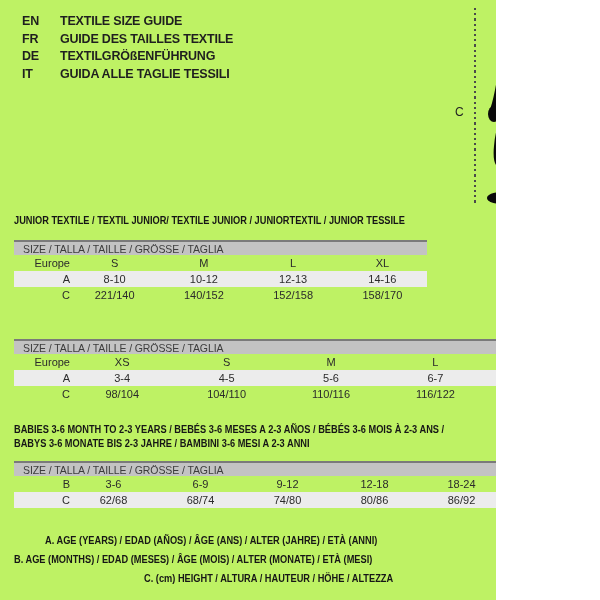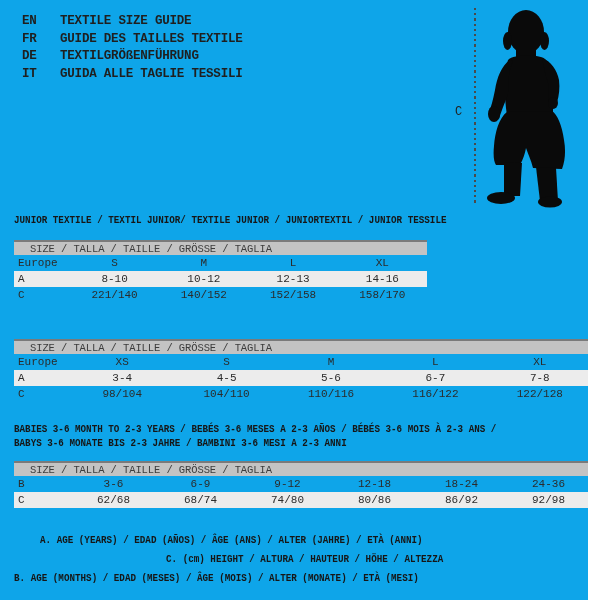--- a/index.html
+++ b/index.html
@@ -1,18 +1,18 @@
 <!DOCTYPE html>
 <html><head>
 <meta charset="utf-8">
 <style>
   html,body{margin:0;padding:0;background:#fff;}
   #canvas{
-    position:relative;width:588px;height:600px;background:#0ea5e9;
-    font-family:Liberation Mono, monospace;color:#1f1f1f;overflow:hidden;
+    position:relative;width:496px;height:600px;background:#bef264;
+    font-family:Liberation Sans, sans-serif;color:#1f1f1f;overflow:hidden;
   }
   
   .lang-block{position:absolute;left:22px;top:13px;}
   .lang-row{display:flex;line-height:17.6px;font-size:12.5px;font-weight:bold;letter-spacing:-0.2px;}
   .lang-code{width:38px;flex:0 0 38px;}
   .lang-title{white-space:nowrap;}
   
   .dotted-line{
     position:absolute;left:474px;top:8px;width:2px;height:198px;
     background:repeating-linear-gradient(to bottom,#4a4a4a 0 2.2px,transparent 2.2px 5.2px);
@@ -20,26 +20,26 @@
   .c-label{position:absolute;left:455px;top:105px;font-size:12px;font-weight:500;color:#222;}
   .baby-svg{position:absolute;left:482px;top:8px;}
   
   .sec-title{position:absolute;left:14px;font-size:11px;font-weight:bold;color:#161616;white-space:nowrap;}
   .cond{display:inline-block;transform:scaleX(0.84);transform-origin:0 50%;white-space:nowrap;}
   .sec-title sub{font-size:8px;}
   
   .sg-table{position:absolute;left:14px;}
   .sg-table .thead{
     height:15px;line-height:15px;background:#c3c3c3;border-top:2px solid #7a7a7a;
-    box-sizing:border-box;padding-left:16px;font-size:10.5px;color:#3c3c3c;letter-spacing:-0.1px;
+    box-sizing:border-box;padding-left:9px;font-size:10.5px;color:#3c3c3c;letter-spacing:-0.1px;
     white-space:nowrap;
   }
   .trow{display:flex;height:16px;line-height:16px;font-size:11px;color:#2b2b2b;}
   .trow.shaded{background:#ececec;}
-  .row-label{flex:0 0 56px;padding-left:4px;box-sizing:border-box;text-align:left;}
+  .row-label{flex:0 0 56px;padding-left:4px;box-sizing:border-box;text-align:right;}
   .cell{flex:1 1 0;text-align:center;}
   
   .legend{position:absolute;left:14px;top:531px;}
   .legend-line{height:19px;line-height:19px;font-size:11px;font-weight:bold;color:#161616;white-space:nowrap;text-align:right;}
 </style>
 </head>
 <body>
 
 <div id="canvas">
 
@@ -160,17 +160,17 @@
       <span class="cell">68/74</span>
       <span class="cell">74/80</span>
       <span class="cell">80/86</span>
       <span class="cell">86/92</span>
       <span class="cell">92/98</span>
     </div>
   </div>
 
   <div class="legend">
     <div class="legend-line"><span class="cond">A. AGE (YEARS) / EDAD (AÑOS) / ÂGE (ANS) / ALTER (JAHRE) / ETÀ (ANNI)</span></div>
+    <div class="legend-line"><span class="cond">B. AGE (MONTHS) / EDAD (MESES) / ÂGE (MOIS) / ALTER (MONATE) / ETÀ (MESI)</span></div>
     <div class="legend-line"><span class="cond">C. (cm) HEIGHT / ALTURA / HAUTEUR / HÖHE / ALTEZZA</span></div>
-    <div class="legend-line"><span class="cond">B. AGE (MONTHS) / EDAD (MESES) / ÂGE (MOIS) / ALTER (MONATE) / ETÀ (MESI)</span></div>
   </div>
 
 </div>
 
 </body></html>

